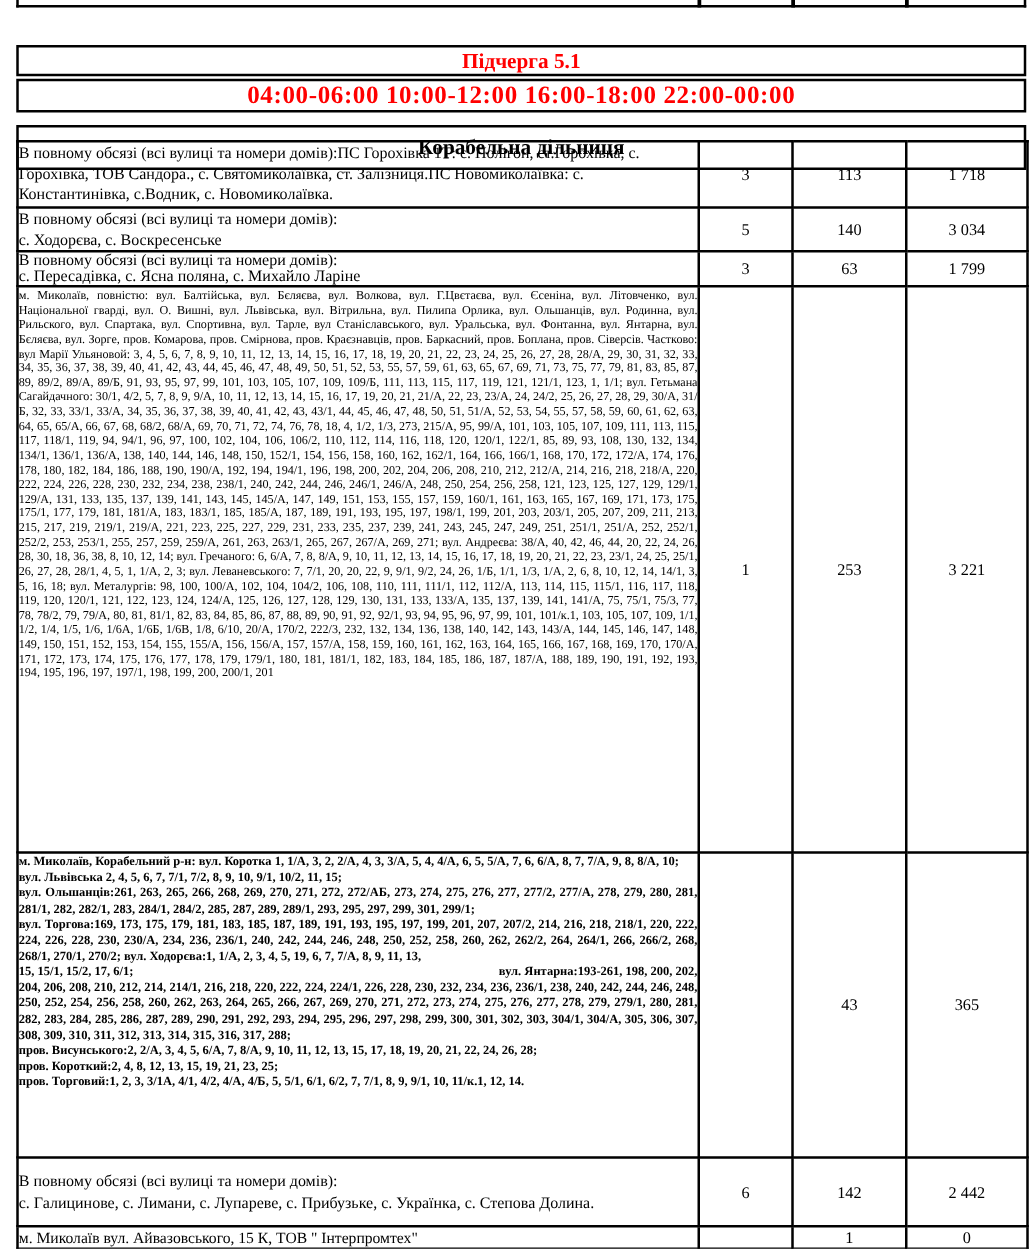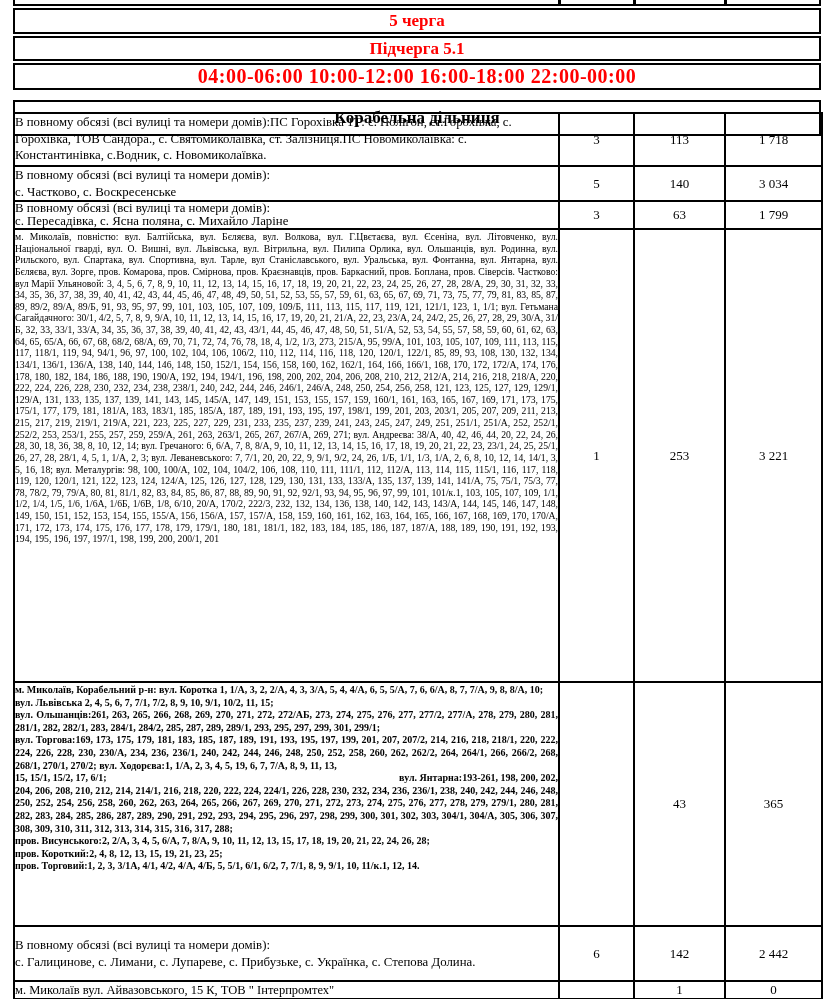--- a/index.html
+++ b/index.html
@@ -47,21 +47,20 @@
 <body>
 
 <div class="page">
 
   <div class="stub">
     <div class="stub-v v1"></div>
     <div class="stub-v v2"></div>
     <div class="stub-v v3"></div>
   </div>
 
-  <div class="hbox h1">5 черга</div>
   <div class="hbox h2">Підчерга 5.1</div>
   <div class="hbox h3">04:00-06:00 10:00-12:00 16:00-18:00 22:00-00:00</div>
   <div class="hbox h4">Корабельна дільниця</div>
 
   <table class="tbl">
     <colgroup>
       <col style="width:545px">
         <col style="width:75px">
         <col style="width:91px">
         <col style="width:97px">
@@ -73,21 +72,21 @@
         <div class="p">В повному обсязі (всі вулиці та номери домів):ПС Горохівка 1Т: с. Полігон, ст.Горохівка, с. Горохівка, ТОВ Сандора., с. Святомиколаївка, ст. Залізниця.ПС Новомиколаївка: с. Константинівка, с.Водник, с. Новомиколаївка.</div>
       </td>
       <td class="num">3</td>
       <td class="num">113</td>
       <td class="num">1 718</td>
     </tr>
 
     <tr class="rb">
       <td class="txt">
         <div class="p">В повному обсязі (всі вулиці та номери домів):</div>
-        <div class="p"> с. Частково, с. Воскресенське</div>
+        <div class="p"> с. Ходорєва, с. Воскресенське</div>
       </td>
       <td class="num">5</td>
       <td class="num">140</td>
       <td class="num">3 034</td>
     </tr>
 
     <tr class="rc">
       <td class="txt">
         <div class="p" style="line-height:13px">В повному обсязі (всі вулиці та номери домів):</div>
         <div class="p" style="line-height:13px"> с. Пересадівка, с. Ясна поляна, с. Михайло Ларіне</div>

